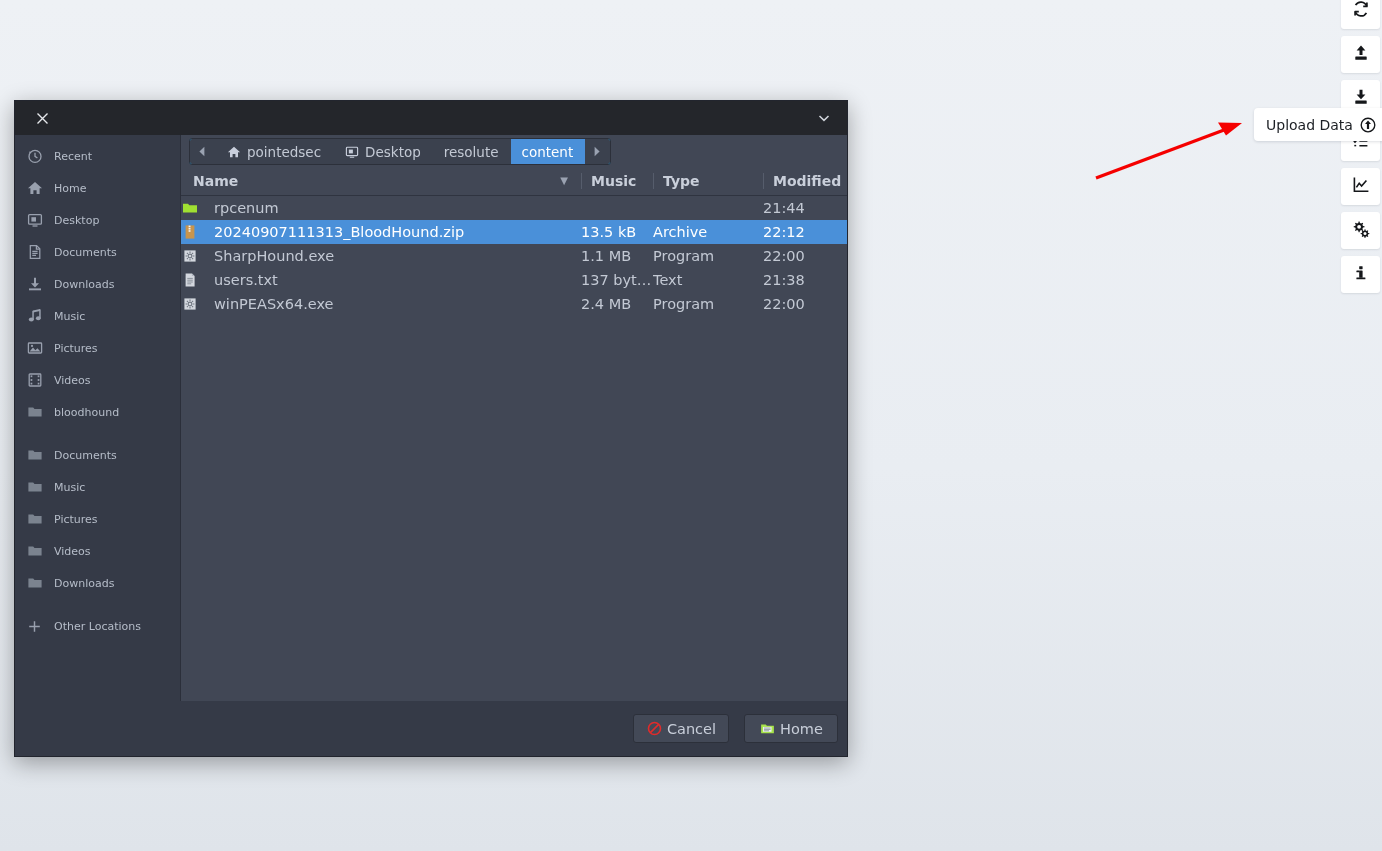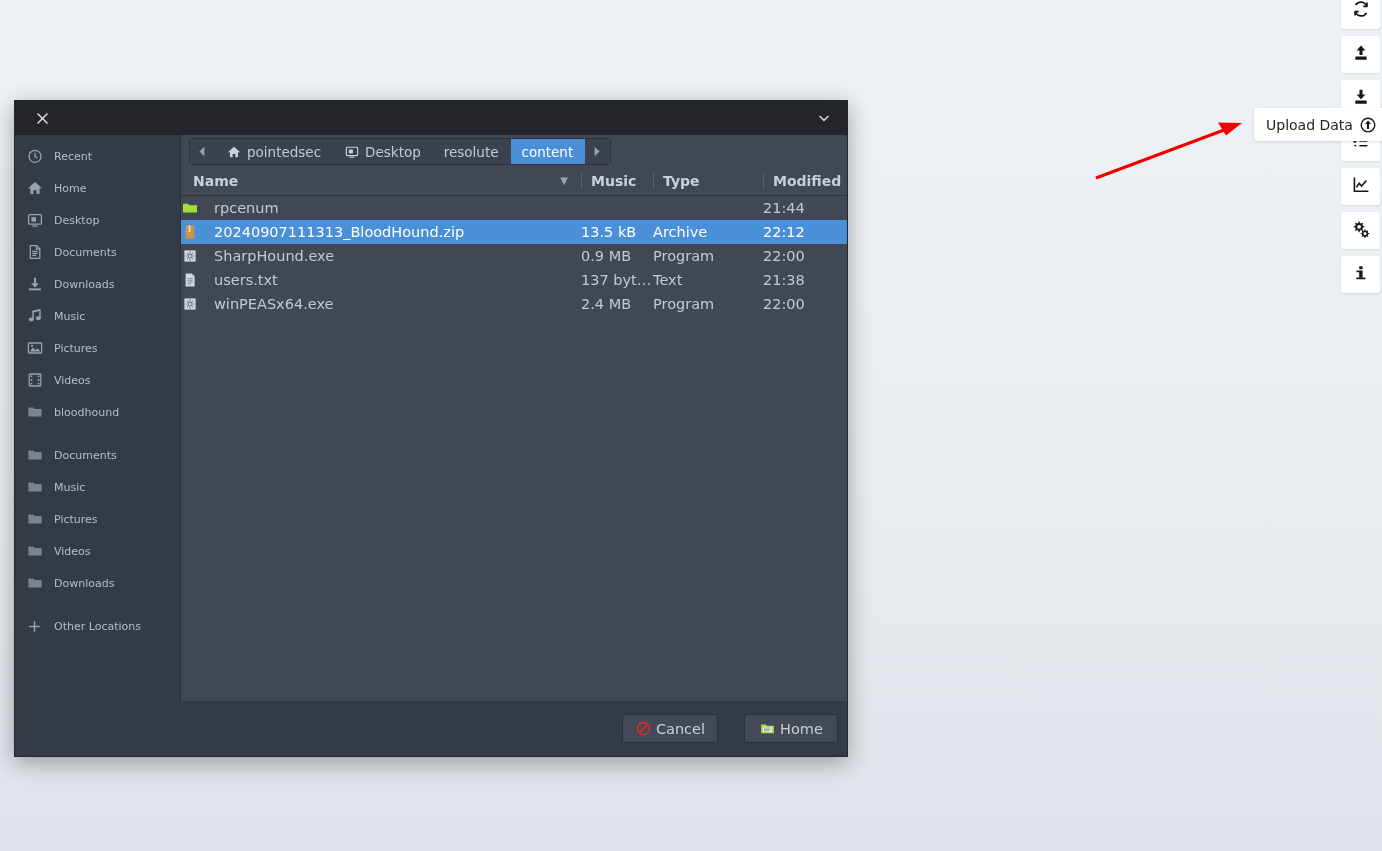--- a/index.html
+++ b/index.html
@@ -219,21 +219,21 @@
   .listfill { flex: 1; background: #414755; }
 
   .footer {
     height: 55px;
     min-height: 55px;
     background: #353a47;
     display: flex;
     align-items: center;
     justify-content: flex-end;
     padding-right: 9px;
-    gap: 26px;
+    gap: 15px;
   }
   .fbtn {
     display: flex;
     align-items: center;
     justify-content: center;
     gap: 4px;
     height: 29px;
     min-width: 94px;
     padding: 0 12px;
     background: #434957;
@@ -580,21 +580,21 @@
                   <span class="fi">
                     <svg width="16" height="16" viewBox="0 0 16 16">
                       <rect x="2.4" y="2.4" width="11.2" height="11.2" fill="#d3d7de"></rect>
                       <circle cx="8" cy="8" r="1.9" fill="none" stroke="#6f7680" stroke-width="1.15"></circle>
                       <path d="M8 3.6 V5 M8 11 V12.4 M3.6 8 H5 M11 8 H12.4 M4.9 4.9 L5.9 5.9 M10.1 10.1 L11.1 11.1 M11.1 4.9 L10.1 5.9 M5.9 10.1 L4.9 11.1" stroke="#6f7680" stroke-width="1.05"></path>
                     </svg>
                   </span>
                   <span>SharpHound.exe</span>
                 </div>
               </td>
-              <td class="s-cell">0.9 MB</td>
+              <td class="s-cell">1.1 MB</td>
               <td class="t-cell">Program</td>
               <td class="m-cell">22:00</td>
             </tr>
 
             <tr class="frow">
               <td class="n-cell">
                 <div class="ncw">
                   <span class="fi">
                     <svg width="16" height="16" viewBox="0 0 16 16">
                       <path d="M3.6 1.4 H10 L12.6 4 V14.6 H3.6 Z" fill="#d3d7de"></path>

